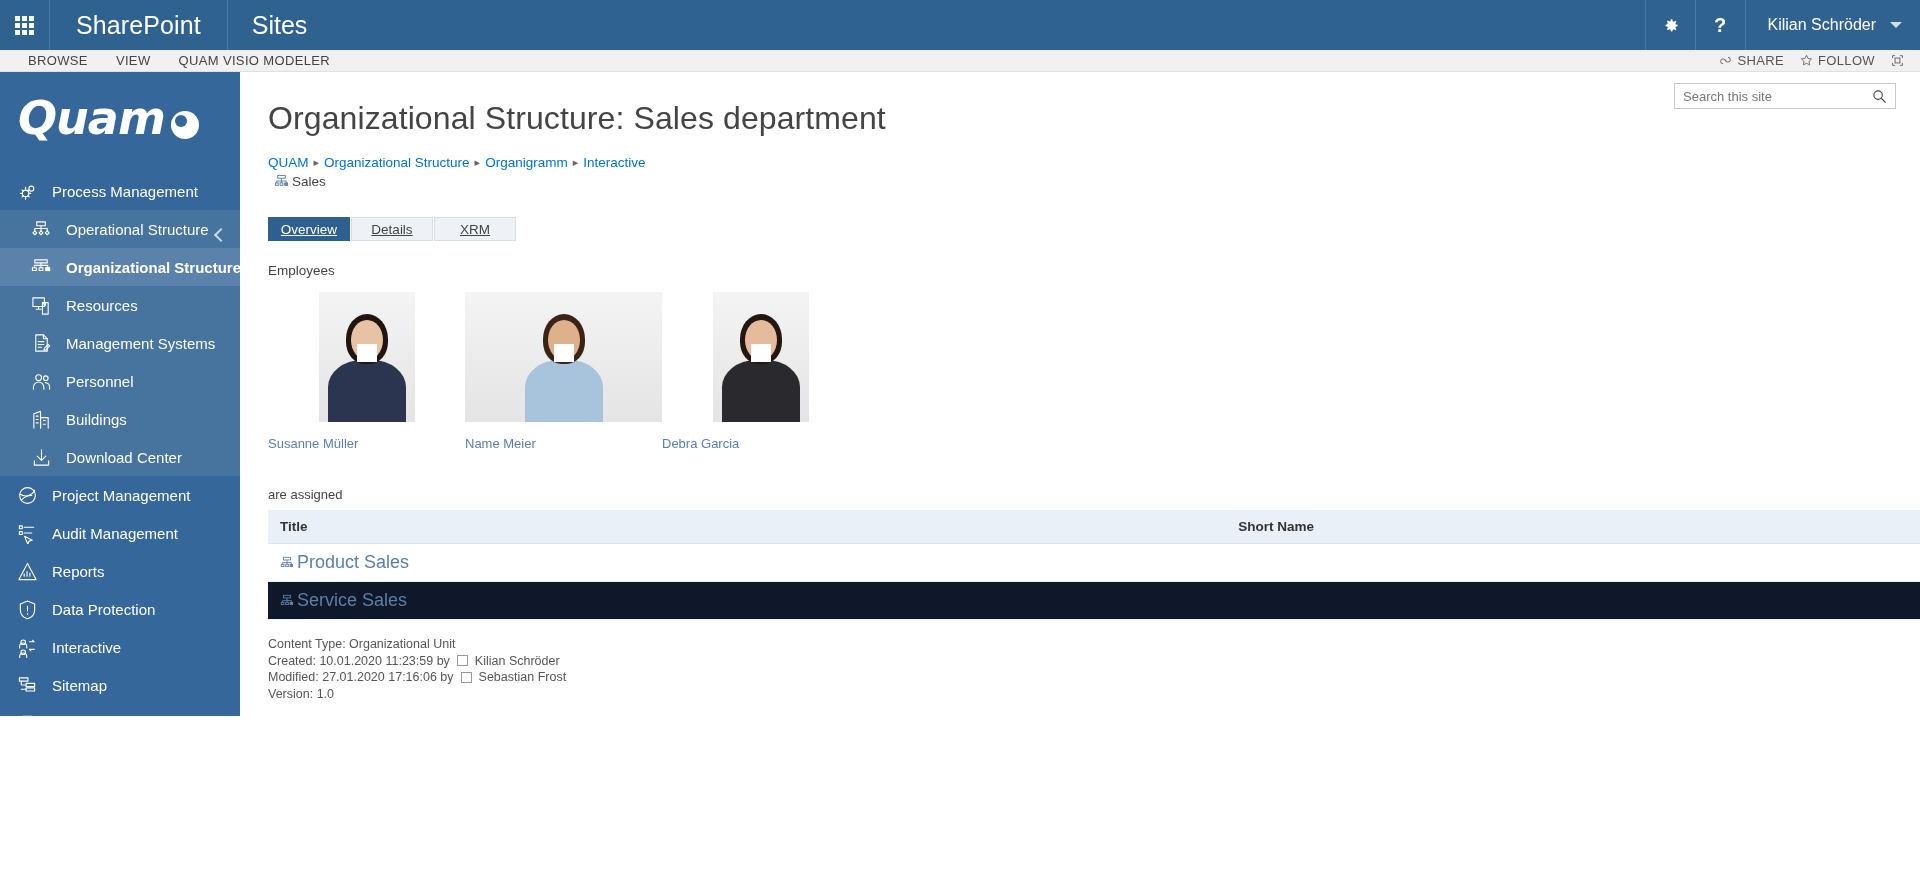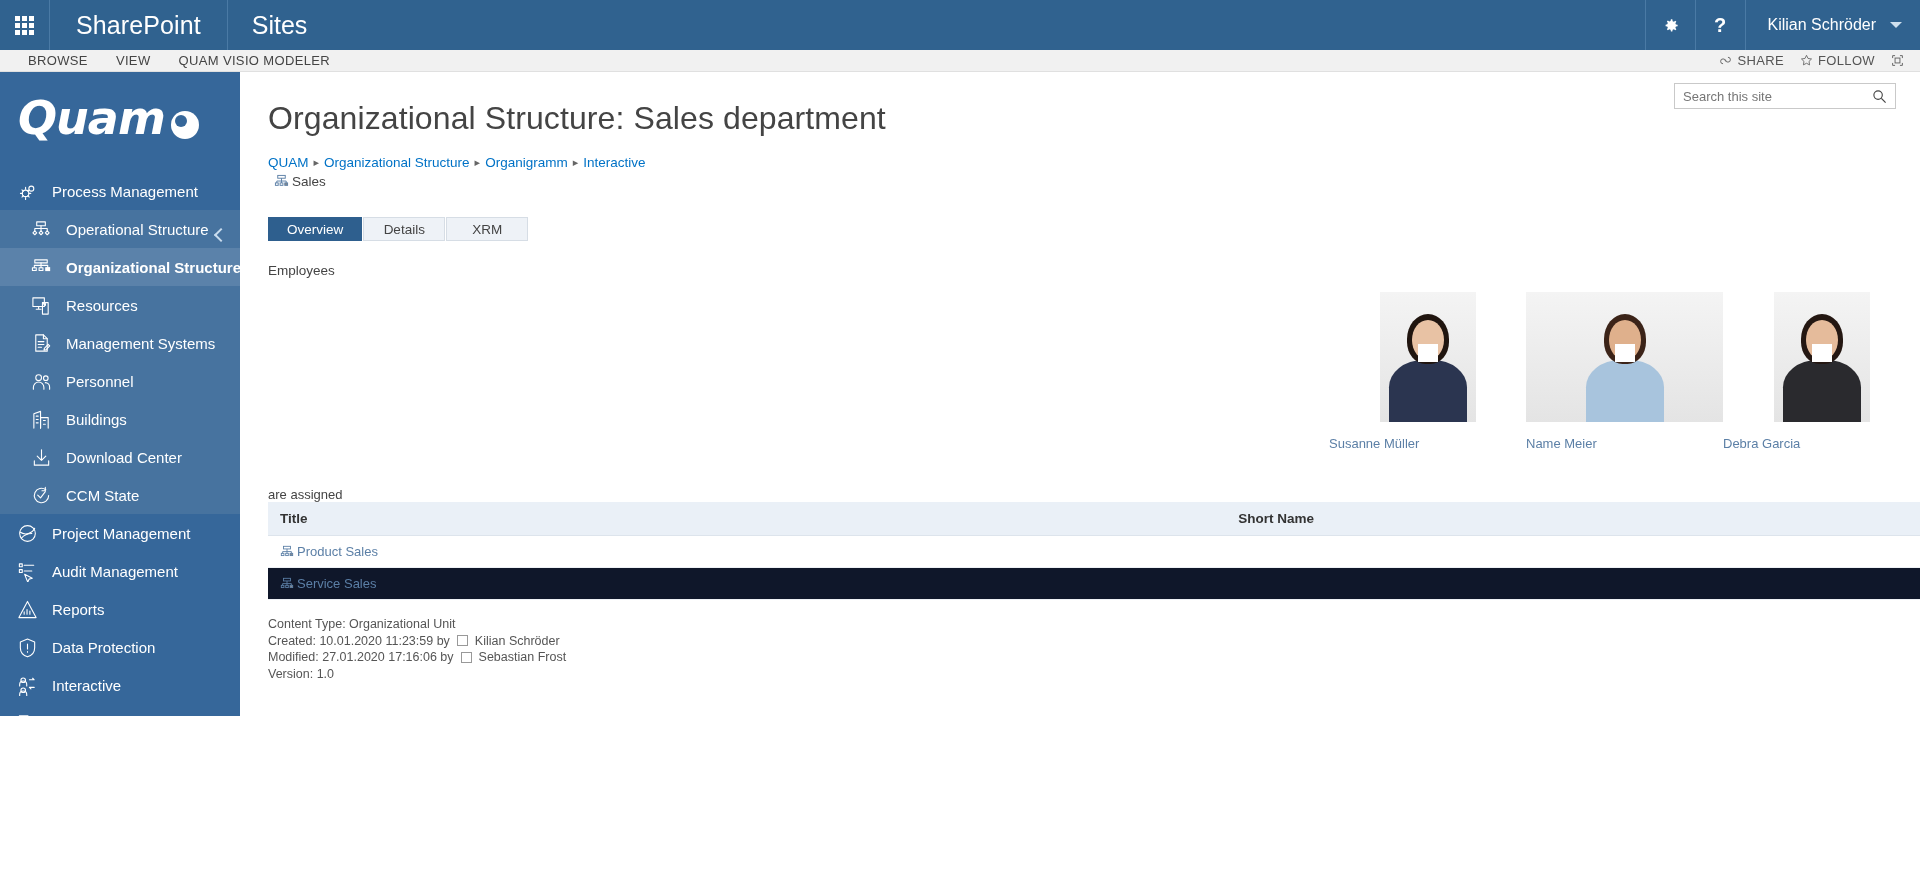--- a/index.html
+++ b/index.html
@@ -138,28 +138,28 @@
   .org-ico { width: 15px; height: 15px; flex: 0 0 15px; }
   .org-ico svg { width: 15px; height: 15px; }
 
   
   .tabs { display: flex; padding: 28px 0 0 28px; }
   .tab {
     min-width: 82px; height: 24px; display: flex;
     align-items: center; justify-content: center;
     font-size: 13.5px; cursor: pointer;
     background: #eef2f7; border: 1px solid #d6dde5; color: #444;
-    margin-right: 1px; padding: 0 18px;
+    margin-right: 1px; padding: 0 6px; text-decoration: underline;
   }
   .tab.active { background: #2e5f8e; color: #fff; border-color: #2e5f8e; font-weight: normal; }
 
   .section-label { padding: 22px 0 0 28px; font-size: 13.5px; color: #444; }
 
   
-  .employees { display: flex; padding: 14px 0 0 28px; justify-content: flex-end; }
+  .employees { display: flex; padding: 14px 0 0 28px; }
   .emp { width: 197px; margin-right: 0; }
   .emp-photo {
     width: 96px; height: 130px; margin: 0 auto; position: relative;
     overflow: hidden; background: #e8e8e8; display: block;
   }
   .emp.wide .emp-photo { width: 197px; }
   .emp-name {
     margin-top: 14px; font-size: 13px; color: #5b7fa6; cursor: pointer;
   }
 
@@ -174,27 +174,27 @@
     position: absolute; left: 50%; transform: translateX(-50%);
     border-radius: 50% 50% 44% 44%;
   }
   .ph-body {
     position: absolute; left: 50%; transform: translateX(-50%);
     border-radius: 44% 44% 0 0;
   }
 
   
   .assigned-label { padding: 36px 0 0 28px; font-size: 13px; color: #444; }
-  .tbl { width: calc(100% - 28px); margin-left: 28px; border-collapse: collapse; }
+  .tbl { width: calc(100% - 28px); margin-left: 28px; margin-top: 8px; border-collapse: collapse; }
   .tbl th {
     text-align: left; background: #eaf0f7; font-size: 13.5px; color: #333;
     font-weight: bold; padding: 9px 0 9px 12px; border-bottom: 1px solid #dde4ec;
   }
   .tbl td {
-    font-size: 13px; color: #5b7fa6; padding: 8px 0 8px 12px;
+    font-size: 18px; color: #5b7fa6; padding: 8px 0 8px 12px;
     border-bottom: 1px solid #eef1f5;
   }
   .tbl tr.alt td { background: #0f172a; }
   .cell-link { display: flex; align-items: center; gap: 3px; cursor: pointer; }
 
   
   .meta { padding: 16px 0 0 28px; font-size: 12.5px; color: #555; line-height: 1.32; }
   .meta-row { display: flex; align-items: center; gap: 4px; }
   .user-chip {
     width: 11px; height: 11px; border: 1px solid #999; display: inline-block;
@@ -353,30 +353,20 @@
           <span>Buildings</span>
         </div>
         <div class="nav-item sub">
           <span class="nav-icon">
             <svg viewBox="0 0 22 22">
               <path d="M11 3v11M6.5 9.5L11 14l4.5-4.5" fill="none" stroke="#fff" stroke-width="1.15" stroke-linecap="round" stroke-linejoin="round"></path>
               <path d="M3.5 14.5V19h15v-4.5" fill="none" stroke="#fff" stroke-width="1.15" stroke-linecap="round" stroke-linejoin="round"></path>
             </svg>
           </span>
           <span>Download Center</span>
-        </div>
-        <div class="nav-item sub">
-          <span class="nav-icon">
-            <svg viewBox="0 0 22 22">
-              <path d="M18.5 11a7.5 7.5 0 11-3-6" fill="none" stroke="#fff" stroke-width="1.15" stroke-linecap="round" stroke-linejoin="round"></path>
-              <path d="M15 2.5V6h-3.5" fill="none" stroke="#fff" stroke-width="1.15" stroke-linecap="round" stroke-linejoin="round"></path>
-              <path d="M7 10.5l3 3 5-6.5" fill="none" stroke="#fff" stroke-width="1.15" stroke-linecap="round" stroke-linejoin="round"></path>
-            </svg>
-          </span>
-          <span>CCM State</span>
         </div>
         <div class="nav-item">
           <span class="nav-icon">
             <svg viewBox="0 0 22 22">
               <circle cx="11" cy="11" r="8.2" fill="none" stroke="#fff" stroke-width="1.15" stroke-linecap="round" stroke-linejoin="round"></circle>
               <path d="M3 9.5c3 2 6 2.5 9 1.5s5.5-3 6.5-5.5" fill="none" stroke="#fff" stroke-width="1.15" stroke-linecap="round" stroke-linejoin="round"></path>
               <path d="M4.5 16c2.5-3 6-5 11-5" fill="none" stroke="#fff" stroke-width="1.15" stroke-linecap="round" stroke-linejoin="round"></path>
             </svg>
           </span>
           <span>Project Management</span>

